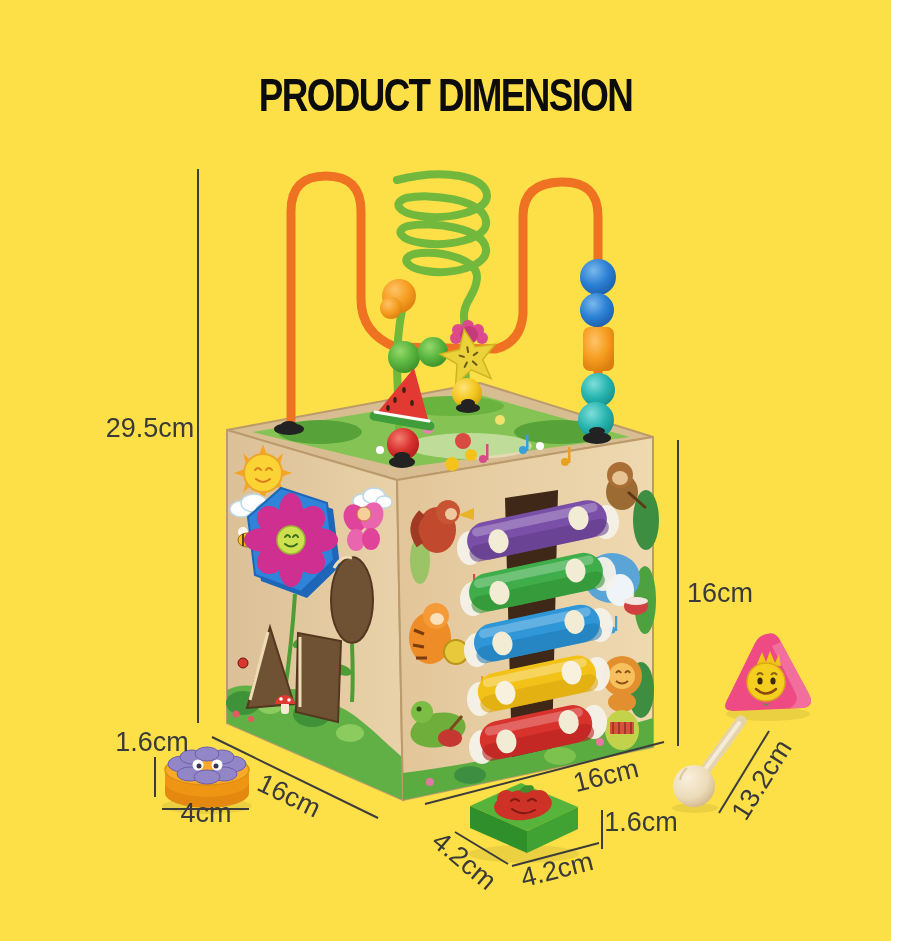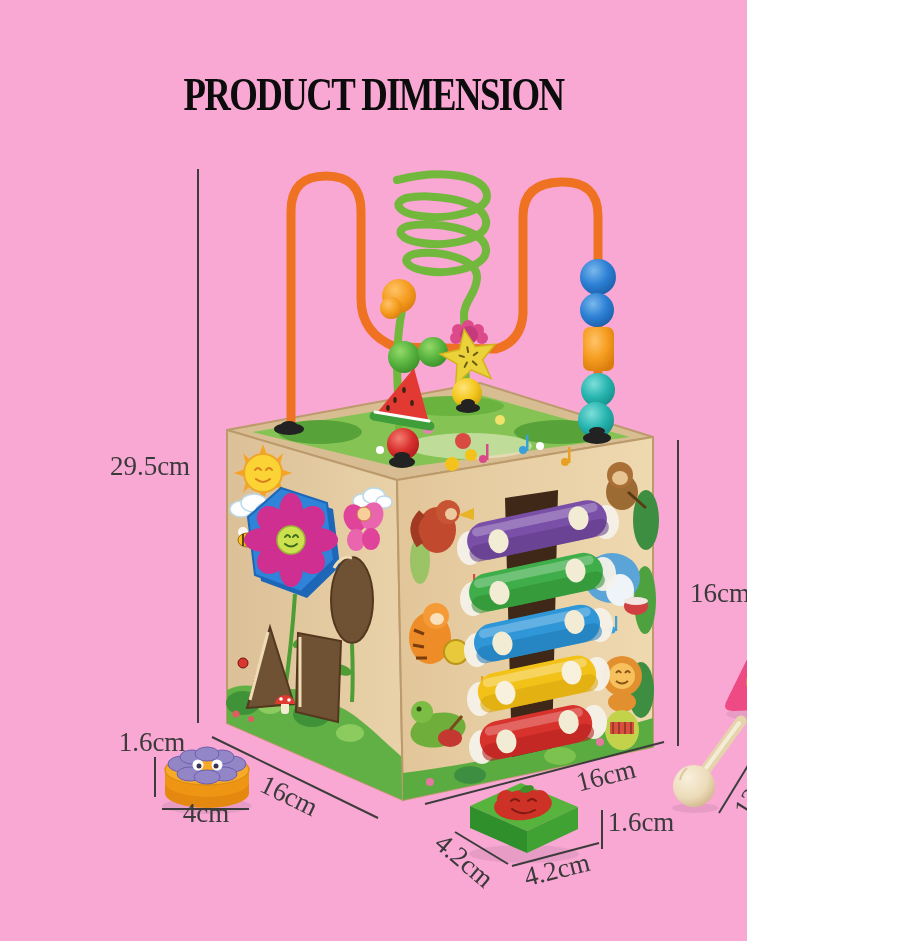--- a/index.html
+++ b/index.html
@@ -1,17 +1,17 @@
 <!DOCTYPE html>
 <html><head>
 <meta charset="utf-8">
 <style>
   html,body{margin:0;padding:0;background:#ffffff;}
-  .canvas{position:relative;width:747px;height:941px;background:#f9a8d4;overflow:hidden;
-          font-family:Liberation Serif, serif;}
+  .canvas{position:relative;width:891px;height:941px;background:#fde047;overflow:hidden;
+          font-family:Liberation Sans, sans-serif;}
   .title{position:absolute;left:0;top:68px;width:100%;text-align:center;
          font-size:46px;font-weight:800;color:#0c0c0c;letter-spacing:-2px;
          transform:scaleX(0.8);white-space:nowrap;}
   .dim{position:absolute;font-size:27px;color:#3a3a3a;white-space:nowrap;
        transform:translate(-50%,-50%);line-height:1;}
   .svgwrap{position:absolute;left:0;top:0;width:897px;height:941px;}
 </style>
 </head>
 <body>
 
@@ -450,21 +450,21 @@
       <line x1="425" y1="804" x2="664" y2="742"></line>
       <line x1="678" y1="440" x2="678" y2="746"></line>
       <line x1="602" y1="810" x2="602" y2="849"></line>
       <line x1="455" y1="832" x2="508" y2="864"></line>
       <line x1="512" y1="866" x2="599" y2="843"></line>
       <line x1="719" y1="813" x2="769" y2="731"></line>
     </g>
   </svg>
   </div>
 
-  <div class="dim" style="left:150px;top:428px;margin-top:38px;">29.5cm</div>
+  <div class="dim" style="left:150px;top:428px;">29.5cm</div>
   <div class="dim" style="left:152px;top:742px;">1.6cm</div>
   <div class="dim" style="left:206px;top:813px;">4cm</div>
   <div class="dim" style="left:289px;top:796px;transform:translate(-50%,-50%) rotate(26deg);">16cm</div>
   <div class="dim" style="left:606px;top:776px;transform:translate(-50%,-50%) rotate(-14deg);">16cm</div>
   <div class="dim" style="left:720px;top:593px;">16cm</div>
   <div class="dim" style="left:641px;top:822px;">1.6cm</div>
   <div class="dim" style="left:464px;top:861px;transform:translate(-50%,-50%) rotate(40deg);">4.2cm</div>
   <div class="dim" style="left:557px;top:870px;transform:translate(-50%,-50%) rotate(-14deg);">4.2cm</div>
   <div class="dim" style="left:762px;top:780px;transform:translate(-50%,-50%) rotate(-58deg);">13.2cm</div>
 

